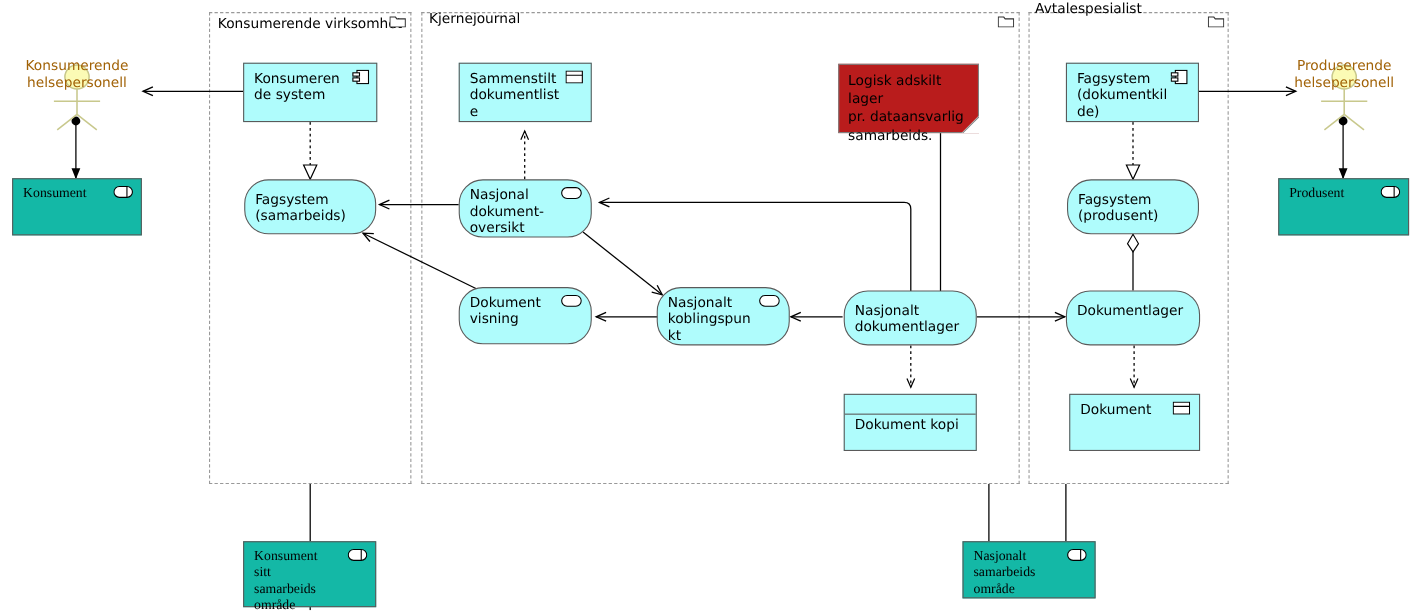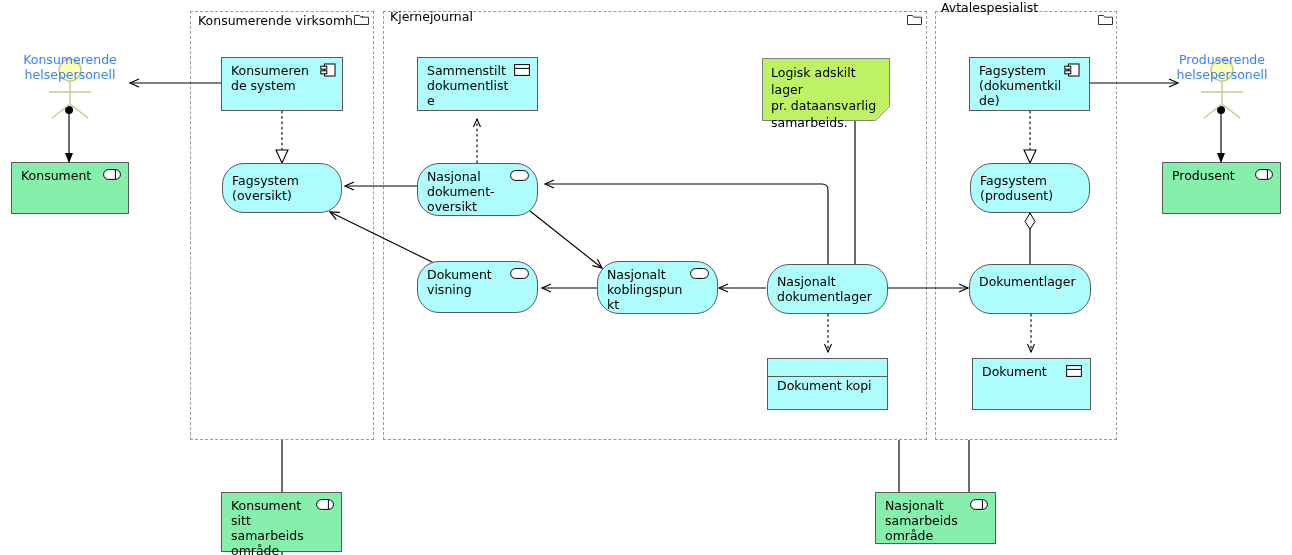--- a/index.html
+++ b/index.html
@@ -42,49 +42,49 @@
     position:absolute;
     box-sizing:border-box;
     border:1px solid #5a5a5a;
     text-align:left;
     font-size:12.5px;
     line-height:15px;
     color:#000000;
     padding-top:5px;
   }
   .node.cyan{background:#AFFCFC;}
-  .node.yellow{background:#86efac;}
+  .node.yellow{background:#14b8a6;font-family:Liberation Serif, serif;}
   .node.rounded{border-radius:22px;}
   .node .lbl{display:block;padding:0 9px;}
   .node .nicon{position:absolute;}
   .node.classbar:before{
     content:"";
     position:absolute;left:0;right:0;top:17px;height:0;
     border-top:1px solid #5a5a5a;
   }
   
   .note{
     position:absolute;
-    background:#bef264;
+    background:#b91c1c;
     border:1px solid #808080;
     box-sizing:border-box;
     font-size:12.5px;
     line-height:16.5px;
     padding:6px 8px 4px 8px;
     color:#000000;
   }
   .note-fold{
     position:absolute;right:-1px;bottom:-1px;
     width:16px;height:16px;
   }
   
   .actor{position:absolute;width:130px;text-align:center;}
   .actor-name{
     position:relative;z-index:2;
-    font-size:12.5px;line-height:15px;color:#3b82f6;
+    font-size:12.5px;line-height:15px;color:#a16207;
   }
   .actor-fig{position:absolute;left:0;top:0;width:130px;height:76px;z-index:1;}
 </style>
 </head>
 <body>
 
 <div id="canvas">
 
   <div class="pkg" style="left:190px;top:11px;width:184px;height:429px;"></div>
   <div class="pkg-label" style="left:198px;top:13px;">Konsumerende virksomhet</div>
@@ -212,21 +212,21 @@
     <span class="lbl">de system</span>
     <svg class="nicon" style="right:6px;top:5px;width:16px;height:14px;" viewBox="0 0 16 14">
       <rect x="4.5" y="1" width="10.5" height="12" fill="#ffffff" stroke="#000" stroke-width="1"></rect>
       <rect x="0.8" y="3.2" width="6" height="3" fill="#ffffff" stroke="#000" stroke-width="1"></rect>
       <rect x="0.8" y="7.8" width="6" height="3" fill="#ffffff" stroke="#000" stroke-width="1"></rect>
     </svg>
   </div>
 
   <div class="node cyan rounded" style="left:222px;top:163px;width:120px;height:50px;padding-top:9px;">
     <span class="lbl">Fagsystem</span>
-    <span class="lbl">(oversikt)</span>
+    <span class="lbl">(samarbeids)</span>
   </div>
 
   <div class="node cyan" style="left:417px;top:57px;width:121px;height:54px;">
     <span class="lbl">Sammenstilt</span>
     <span class="lbl">dokumentlist</span>
     <span class="lbl">e</span>
     <svg class="nicon" style="right:7px;top:6px;width:16px;height:12px;" viewBox="0 0 16 12">
       <rect x="0.6" y="0.6" width="14.8" height="10.8" fill="#ffffff" stroke="#000" stroke-width="1"></rect>
       <line x1="0.6" y1="4.4" x2="15.4" y2="4.4" stroke="#000" stroke-width="1"></line>
     </svg>

